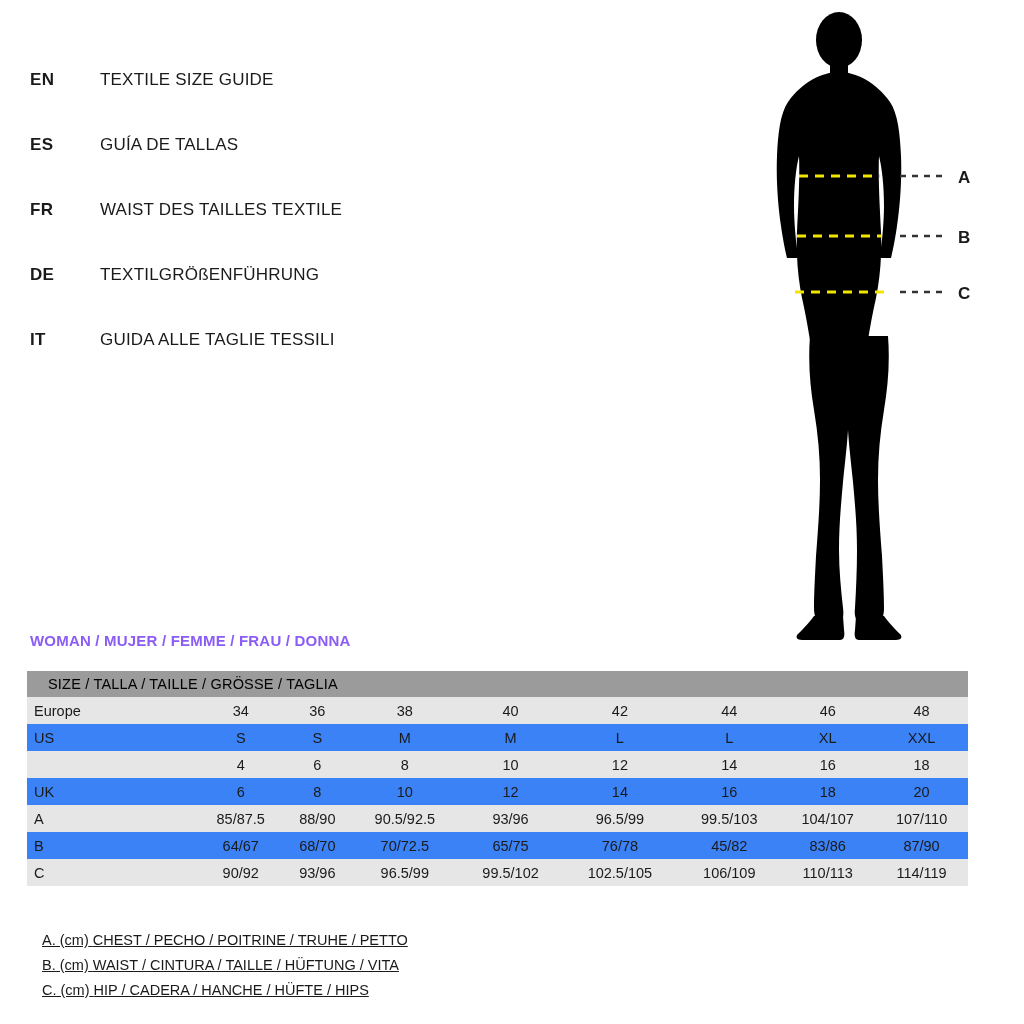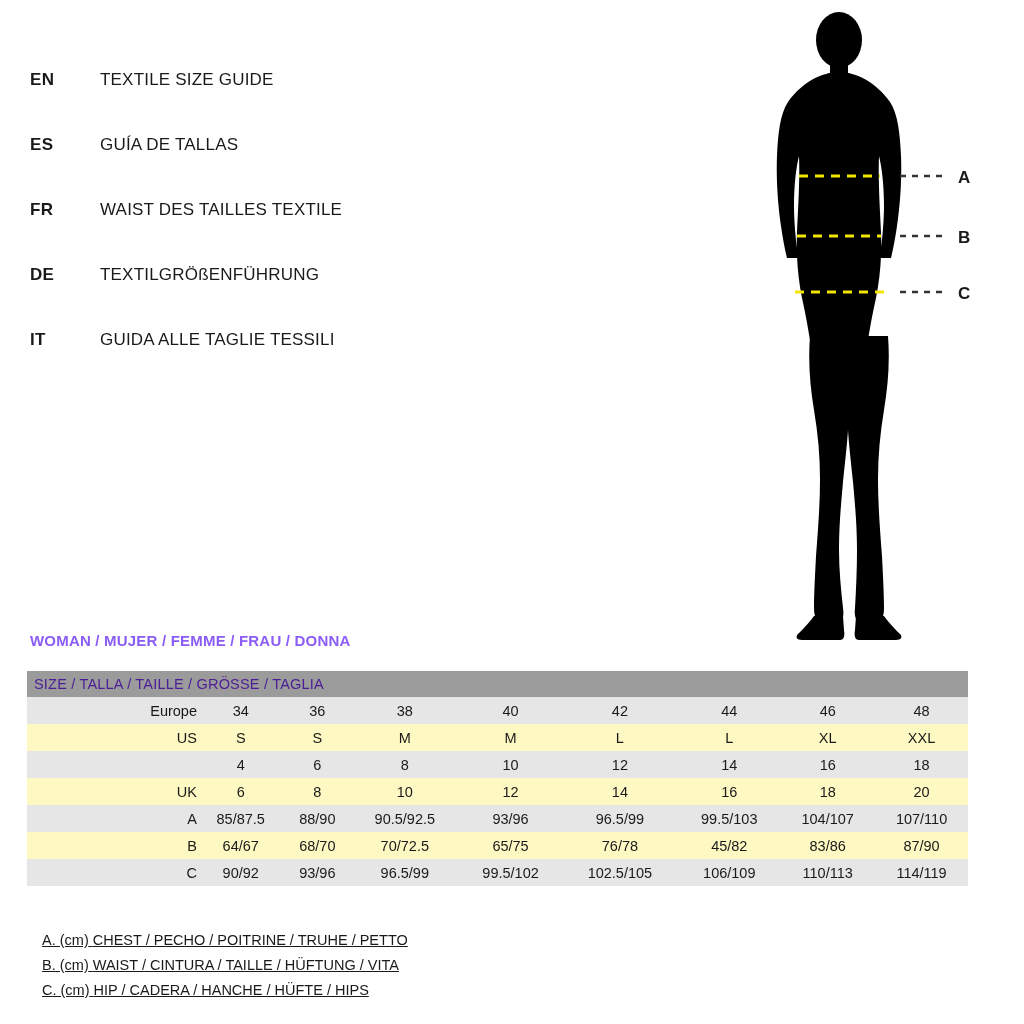--- a/index.html
+++ b/index.html
@@ -79,35 +79,35 @@
   }
   .size-table td, .size-table th {
     padding: 0;
     height: 27px;
     text-align: center;
     font-weight: normal;
     color: #1a1a1a;
     border: none;
   }
   .size-table .rowhead {
-    text-align: right;
+    text-align: left;
     padding-left: 7px;
     width: 170px;
   }
   .hdr-row td {
     background: #9b9b9b;
-    color: #4c1d95;
+    color: #000000;
     text-align: left;
-    padding-left: 7px;
+    padding-left: 21px;
     font-size: 14.5px;
     height: 26px;
     letter-spacing: 0.2px;
   }
   .row-shade td { background: #e6e6e6; }
-  .row-plain td { background: #fef9c3; }
+  .row-plain td { background: #3b82f6; }
 
   
   .legend {
     position: absolute;
     left: 42px;
     top: 928px;
     width: 700px;
     text-decoration: underline;
   }
   .legend-line {

